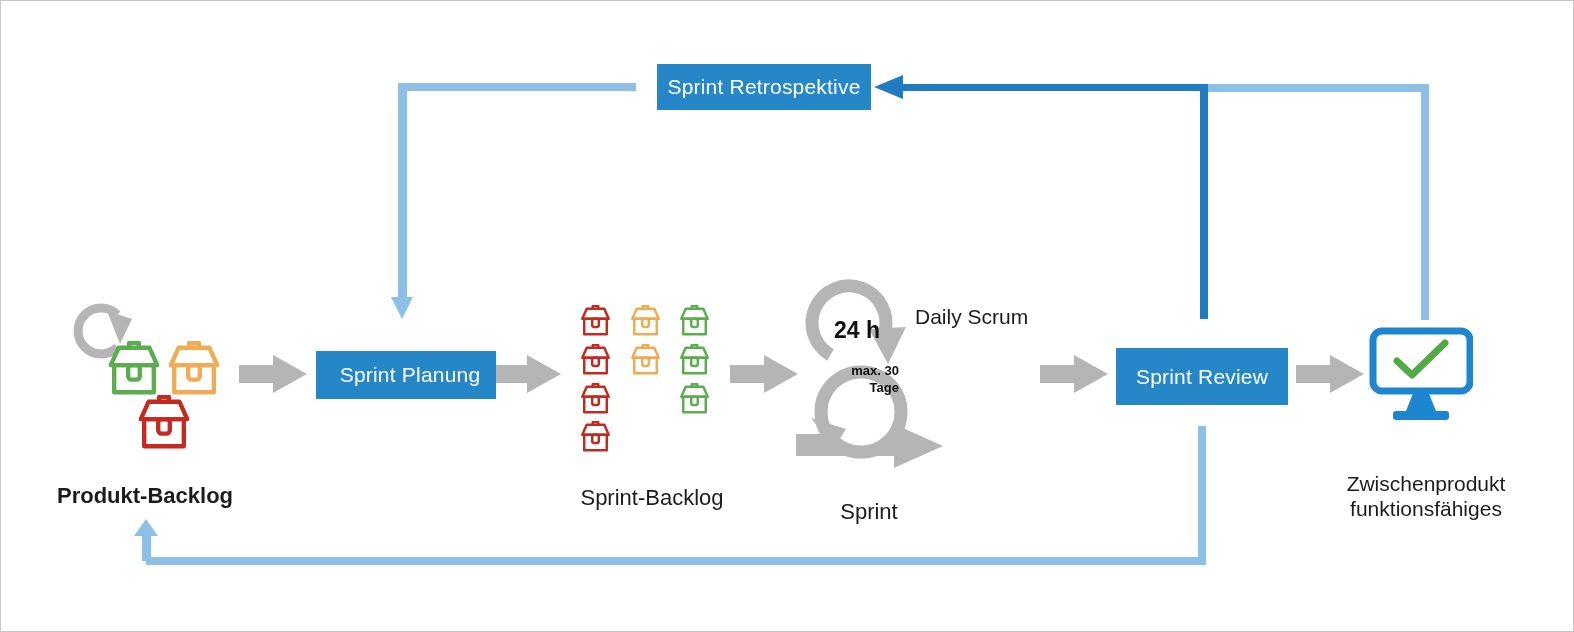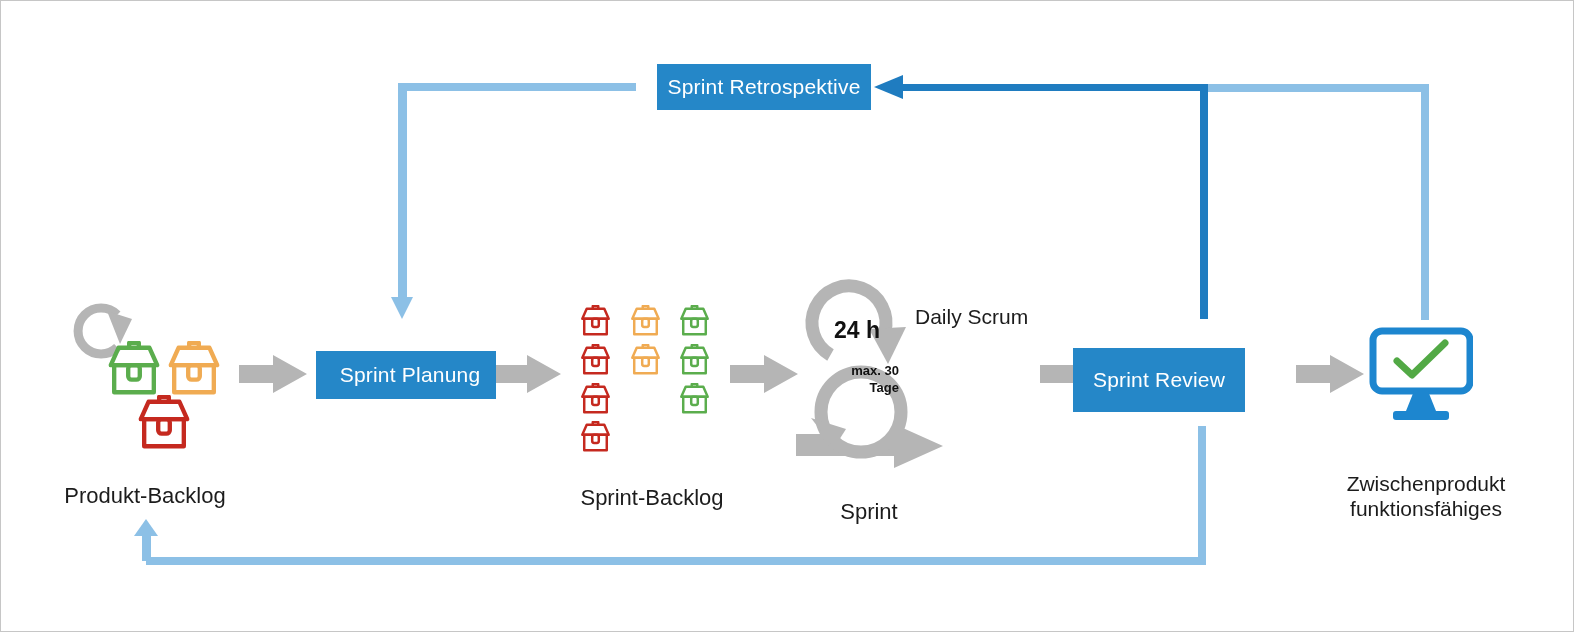--- a/index.html
+++ b/index.html
@@ -94,21 +94,21 @@
         <svg width="58" height="58" viewBox="0 0 60 60">
       <g fill="none" style="stroke:var(--c-box_red)" stroke-width="4.5" stroke-linejoin="round" stroke-linecap="round">
         <polygon points="6,25 14,7 46,7 54,25"></polygon>
         <path d="M25,7 L25,2 L35,2 L35,7"></path>
         <rect x="9.5" y="25" width="41" height="28"></rect>
         <rect x="24" y="25" width="12" height="15" rx="3.5"></rect>
       </g>
     </svg>
       </div>
     </div>
-  <div class="lbl" style="left:34px;top:482px;width:220px;">Produkt-Backlog</div>
+  <div class="lbl" style="left:34px;top:482px;width:220px;font-weight:bold;">Produkt-Backlog</div>
 
   <div class="node-btn" style="left:315px;top:350px;width:172px;height:48px;padding-left:8px;">
     <span>Sprint Planung</span>
   </div>
 
   <div id="sprint-boxes" class="abs" style="left:0;top:0;">
       <div class="abs" style="left: 578px; top: 304px;">
         <svg width="33" height="33" viewBox="0 0 60 60">
       <g fill="none" style="stroke:var(--c-box_red)" stroke-width="4.5" stroke-linejoin="round" stroke-linecap="round">
         <polygon points="6,25 14,7 46,7 54,25"></polygon>
@@ -212,21 +212,21 @@
     <polygon points="22,149 57,160 45,179" style="fill:var(--c-gray)"></polygon>
   </svg>
   <div class="duration" style="left:815px;top:316px;width:64px;font-size:23px;">24 h</div>
   <div class="duration" style="left:818px;top:362px;width:80px;font-size:13px;line-height:16.5px;">
     <span style="display:block">max. 30</span>
     <span style="display:block">Tage</span>
   </div>
   <div class="lbl small" style="left:906px;top:303px;text-align:left;margin-left:8px;">Daily Scrum</div>
   <div class="lbl" style="left:798px;top:498px;width:140px;">Sprint</div>
 
-  <div class="node-btn" style="left:1072px;top:347px;width:172px;height:64px;">
+  <div class="node-btn" style="left:1115px;top:347px;width:172px;height:57px;">
     <span>Sprint Review</span>
   </div>
 
   <div class="node-btn" style="left:656px;top:63px;width:214px;height:46px;">
     <span>Sprint Retrospektive</span>
   </div>
 
   <svg class="abs" style="left:1368px;top:326px;" width="104" height="95" viewBox="0 0 104 95">
     <rect x="4" y="4" width="97" height="60" rx="9" fill="#ffffff" style="stroke:var(--c-monitor_blue)" stroke-width="7"></rect>
     <polyline points="28,34 43,48 76,16" fill="none" style="stroke:var(--c-check_green)" stroke-width="7" stroke-linecap="round" stroke-linejoin="round"></polyline>

